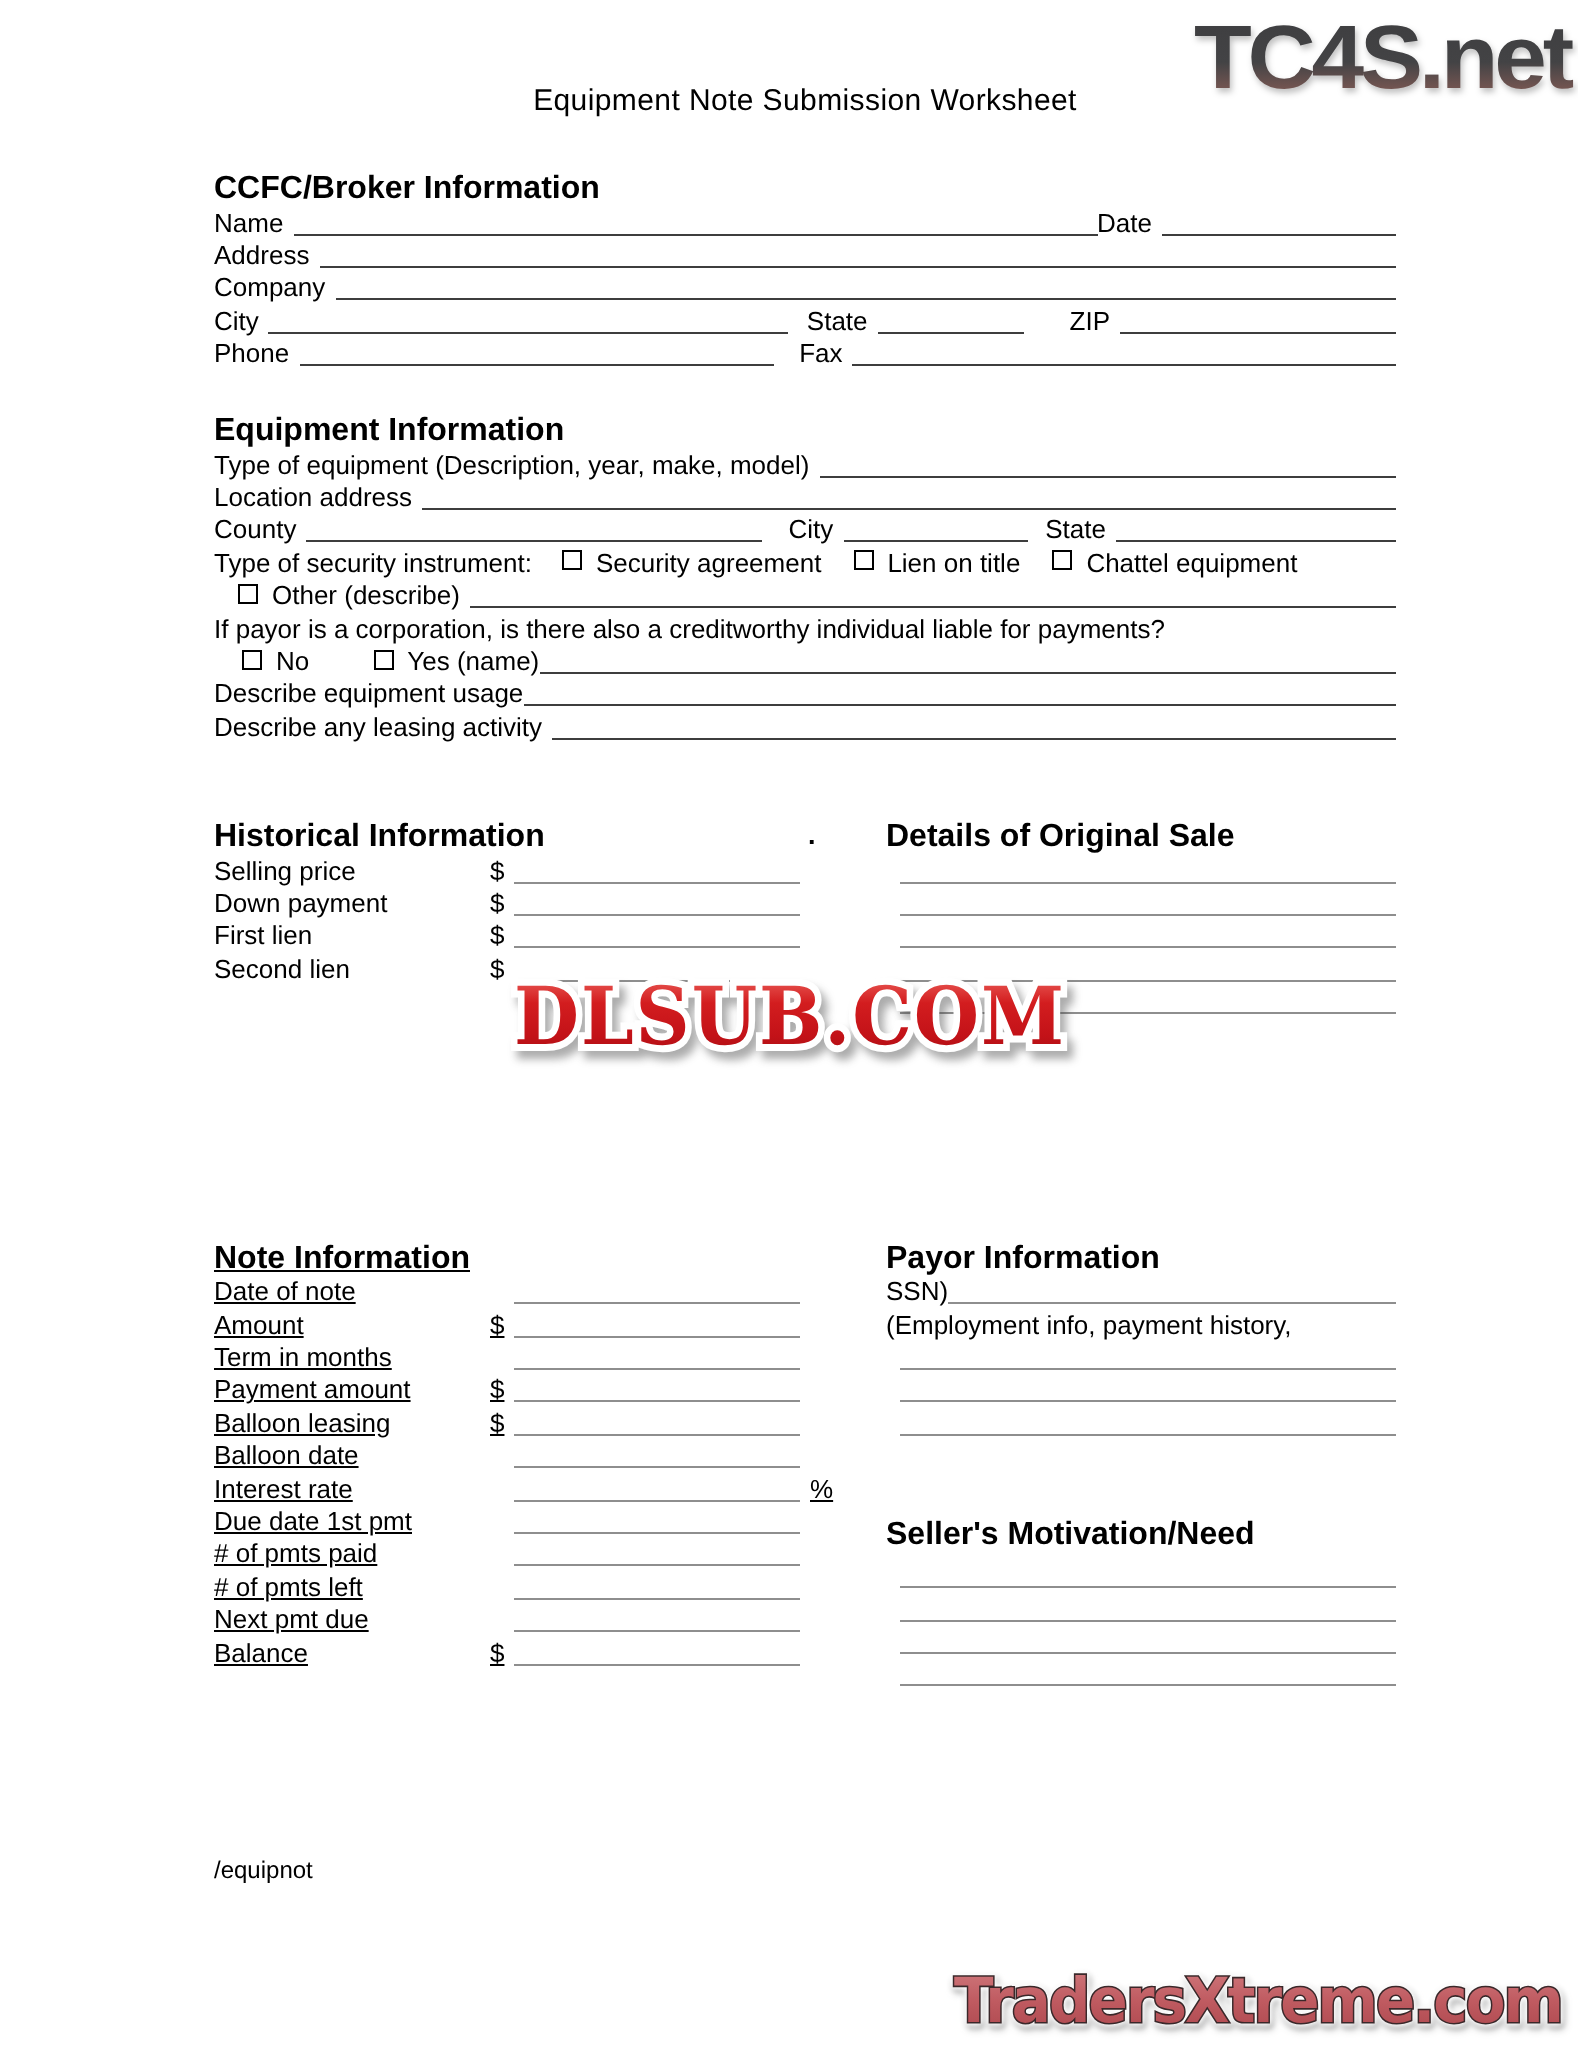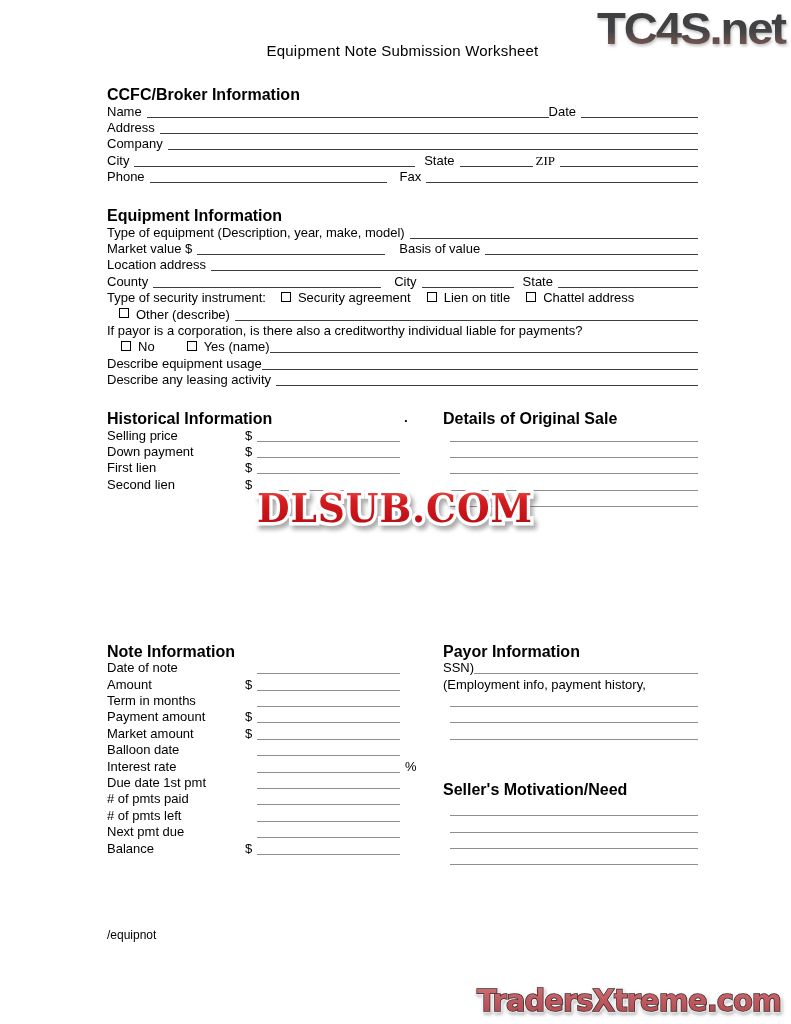--- a/index.html
+++ b/index.html
@@ -59,41 +59,35 @@
     </div>
     <div class="row">
       <span class="lbl">Company</span>
       <span class="ln f1"></span>
     </div>
     <div class="row">
       <span class="lbl">City</span>
       <span class="ln f1"></span>
       <span class="lbl" style="margin-left:9px;">State</span>
       <span class="ln" style="width:73px;"></span>
-      <span class="lbl" style="margin-left:3px;font-family:Liberation Serif, serif;">ZIP</span>
+      <span class="lbl" style="margin-left:23px;">ZIP</span>
       <span class="ln" style="width:138px;"></span>
     </div>
     <div class="row">
       <span class="lbl">Phone</span>
       <span class="ln" style="width:237px;"></span>
       <span class="lbl" style="margin-left:13px;">Fax</span>
       <span class="ln f1"></span>
     </div>
   </div>
 
   <div class="sec" style="top:207px;">
     <div class="h">Equipment Information</div>
     <div class="row">
       <span class="lbl">Type of equipment (Description, year, make, model)</span>
-      <span class="ln f1"></span>
-    </div>
-    <div class="row">
-      <span class="lbl">Market value $</span>
-      <span class="ln" style="width:188px;"></span>
-      <span class="lbl" style="margin-left:14px;">Basis of value</span>
       <span class="ln f1"></span>
     </div>
     <div class="row">
       <span class="lbl">Location address</span>
       <span class="ln f1"></span>
     </div>
     <div class="row">
       <span class="lbl">County</span>
       <span class="ln" style="width:228px;"></span>
       <span class="lbl" style="margin-left:13px;">City</span>
@@ -101,21 +95,21 @@
       <span class="lbl" style="margin-left:9px;">State</span>
       <span class="ln f1"></span>
     </div>
     <div class="row">
       <span>Type of security instrument:</span>
       <span class="cb" style="margin-left:15px;"></span>
       <span>Security agreement</span>
       <span class="cb" style="margin-left:16px;"></span>
       <span>Lien on title</span>
       <span class="cb" style="margin-left:16px;"></span>
-      <span>Chattel address</span>
+      <span>Chattel equipment</span>
     </div>
     <div class="row">
       <span class="cb" style="margin-left:12px;"></span>
       <span class="lbl">Other (describe)</span>
       <span class="ln f1"></span>
     </div>
     <div class="row">
       <span>If payor is a corporation, is there also a creditworthy individual liable for payments?</span>
     </div>
     <div class="row">
@@ -180,21 +174,21 @@
         </div>
       <div class="row">
           <span class="ln gray f1 ml7"></span>
         </div>
       <div class="row">
           <span class="ln gray f1 ml7"></span>
         </div>
     </div>
   </div>
 
-  <div class="sec twocol" style="top:560px;">
+  <div class="sec twocol" style="top:538px;text-decoration:underline;">
     <div class="leftcol">
       <div class="h">Note Information</div>
       <div>
 
           <div class="row">
             <span class="nlab">Date of note</span>
             <span class="ndol"></span>
             <span class="ln gray nline"></span>
             <span class="sfx"></span>
           </div>
@@ -214,21 +208,21 @@
           </div>
 
           <div class="row">
             <span class="nlab">Payment amount</span>
             <span class="ndol">$</span>
             <span class="ln gray nline"></span>
             <span class="sfx"></span>
           </div>
 
           <div class="row">
-            <span class="nlab">Market amount</span>
+            <span class="nlab">Balloon leasing</span>
             <span class="ndol">$</span>
             <span class="ln gray nline"></span>
             <span class="sfx"></span>
           </div>
 
           <div class="row">
             <span class="nlab">Balloon date</span>
             <span class="ndol"></span>
             <span class="ln gray nline"></span>
             <span class="sfx"></span>

